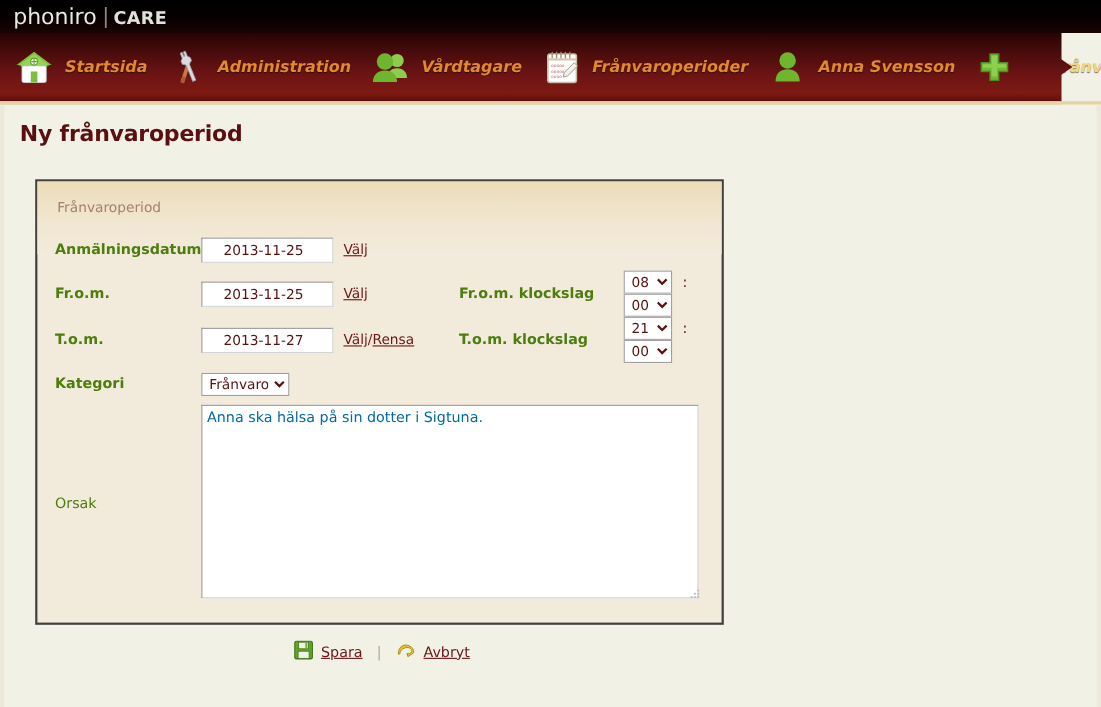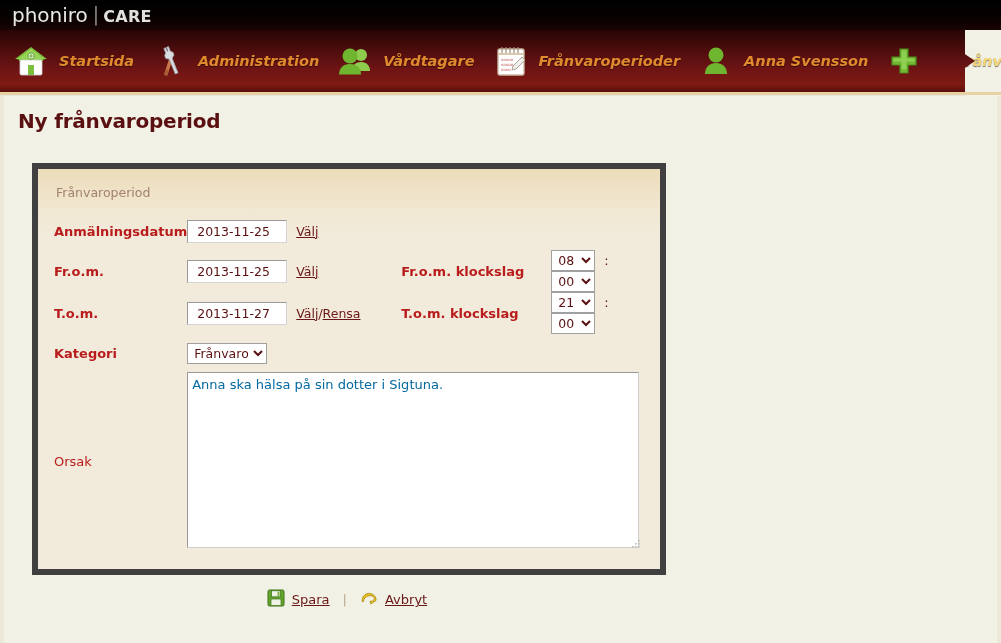--- a/index.html
+++ b/index.html
@@ -156,21 +156,21 @@
     color: #7a1f1f;
   }
 
   
   .panel {
     position: relative;
     margin-top: 24px;
     margin-left: 14px;
     width: 590px;
     background: #f2eada;
-    border: 6px solid #404040;
+    border: 2px solid #404040;
     padding: 8px 16px 18px 16px;
   }
   .panel-grad {
     position: absolute;
     left: 0; top: 0;
     width: 100%;
     height: 66px;
     background: linear-gradient(180deg, #ecdcb9 0%, #f1e7d2 60%, #f2eada 100%);
     pointer-events: none;
   }
@@ -186,21 +186,21 @@
     width: 100%;
   }
   table.form td {
     vertical-align: middle;
     padding: 0;
     height: 38px;
   }
   .lbl {
     font-size: 13px;
     font-weight: 700;
-    color: #b91c1c;
+    color: #4d7c0f;
     white-space: nowrap;
     padding-left: 2px;
     width: 130px;
   }
   .lbl-plain {
     font-weight: 400;
   }
   .col-field { width: 92px; }
   .col-links { width: 105px; }
   .col-lbl2  { width: 150px; }
@@ -208,21 +208,21 @@
   input.date {
     width: 80px;
     height: 17px;
     font-family: "DejaVu Sans", "Liberation Sans", sans-serif;
     font-size: 12.5px;
     color: #5a1010;
     border: 1px solid #9a9a9a;
     border-right-color: #d4d4d4;
     border-bottom-color: #d4d4d4;
     background: #ffffff;
-    padding: 2px 9px;
+    padding: 2px 19px;
   }
   a.link {
     color: #6b1616;
     font-size: 12.5px;
     text-decoration: underline;
     cursor: pointer;
   }
   .sep-slash {
     color: #6b1616;
     font-size: 12.5px;

